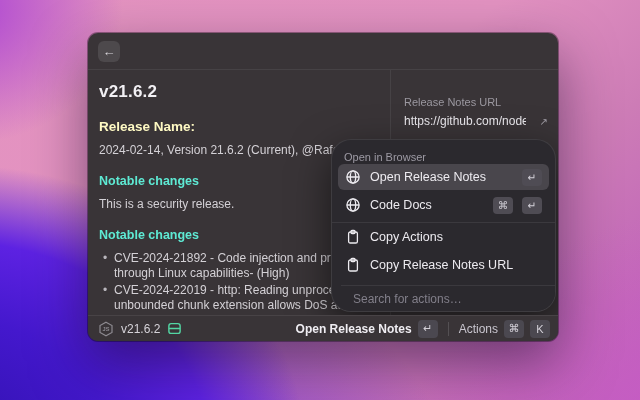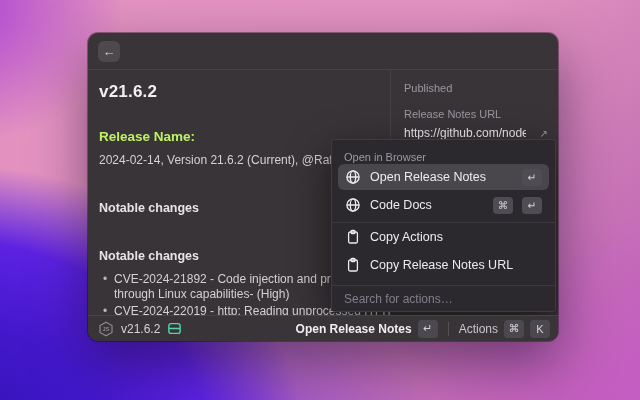--- a/index.html
+++ b/index.html
@@ -24,23 +24,23 @@
   .win-header { position:absolute; left:0; top:0; width:100%; height:37px;
     border-bottom:1px solid rgba(255,255,255,.07); }
   .back-btn { position:absolute; left:10px; top:8px; width:22px; height:21px;
     background:#4d494c; border-radius:6px; display:flex; align-items:center; justify-content:center;
     color:#d9d6db; font-size:13px; cursor:pointer; }
 
   
   .main-col { position:absolute; left:0; top:37px; width:302px; height:245px;
     overflow:hidden; padding:12px 0 0 11px; color:#dedbe0; }
   .main-col h1 { font-size:17px; font-weight:bold; color:#f2f0f4; letter-spacing:.2px; }
-  .rel-head { font-size:13.5px; font-weight:bold; color:#bef264; margin-top:27px; }
+  .rel-head { font-size:13.5px; font-weight:bold; color:#fef9c3; margin-top:17px; }
   .rel-line { font-size:12px; margin-top:9px; color:#d4d1d6; white-space:nowrap; }
-  .sec-head { font-size:12.5px; font-weight:bold; color:#e5e5e5; margin-top:34px; }
+  .sec-head { font-size:12.5px; font-weight:bold; color:#5eead4; margin-top:17px; }
   .sec-para { font-size:12px; margin-top:9px; color:#d4d1d6; }
   .cve-list { margin-top:9px; width:365px; list-style:none; }
   .cve-list li { position:relative; padding-left:15px; font-size:12px; line-height:14.5px;
     color:#d4d1d6; margin-bottom:3px; }
   .cve-list li::before { content:"•"; position:absolute; left:4px; color:#b9b6bc; }
 
   
   .meta-panel { position:absolute; left:302px; top:37px; width:168px; height:245px;
     border-left:1px solid rgba(255,255,255,.07); padding:12px 10px 0 13px; }
   .meta-label { font-size:11px; color:#9b98a0; }
@@ -58,31 +58,31 @@
   .sb-version { font-size:12px; color:#d6d3d9; }
   .sb-right { margin-left:auto; display:flex; align-items:center; gap:6px; }
   .sb-primary { font-size:12px; font-weight:bold; color:#efedf2; }
   .sb-div { width:1px; height:14px; background:rgba(255,255,255,.14); margin:0 4px; }
   .sb-actions { font-size:12px; color:#c9c6cf; }
   .kbd { height:18px; min-width:20px; padding:0 4px; background:#4b4850; border-radius:4px;
     display:flex; align-items:center; justify-content:center; font-size:11px; color:#d3d0d8; }
 
   
   .action-panel { position:absolute; left:243px; top:106px; width:225px; height:173px;
-    background:#2b292e; border:1px solid rgba(255,255,255,.09); border-radius:4px;
+    background:#2b292e; border:1px solid rgba(255,255,255,.09); border-radius:20px;
     box-shadow:0 14px 40px rgba(0,0,0,.55); z-index:4; overflow:hidden; padding-top:6px; }
   .ap-section-title { font-size:11px; color:#9d9aa4; padding:5px 12px 3px; height:18px; }
   .ap-row { margin:0 6px 2px; height:26px; border-radius:6px; display:flex; align-items:center;
     gap:9px; padding:0 7px; color:#edebf0; font-size:12.5px; cursor:pointer; }
   .ap-row.selected { background:#49464c; }
   .ap-row .grow { flex:1; }
   .ap-kbd { height:17px; min-width:20px; padding:0 4px; background:#4f4c54; border-radius:4px;
     display:flex; align-items:center; justify-content:center; font-size:10.5px; color:#d3d0d8; }
   .ap-sep { height:1px; background:rgba(255,255,255,.08); margin:4px 0 1px; }
-  .ap-search { position:absolute; left:0; bottom:0; width:100%; height:26px;
+  .ap-search { position:absolute; left:9px; bottom:0; width:100%; height:26px;
     background:#2b292e; border-top:1px solid rgba(255,255,255,.08);
     display:flex; align-items:center; padding:0 12px; }
   .ap-search input { background:transparent; border:none; outline:none; width:100%;
     font-family:"Liberation Sans", sans-serif; font-size:12px; color:#e9e7ec; }
   .ap-search input::placeholder { color:#827f8a; }
 
   .icon16 { width:16px; height:16px; flex:0 0 16px; }
   .icon14 { width:15px; height:15px; flex:0 0 15px; }
 </style>
 </head>
@@ -96,31 +96,31 @@
         <span>←</span>
       </div>
     </div>
 
     <div class="main-col">
       <h1>v21.6.2</h1>
       <div class="rel-head">Release Name:</div>
       <div class="rel-line">2024-02-14, Version 21.6.2 (Current), @RafaelGSS</div>
 
       <div class="sec-head">Notable changes</div>
+      <div class="sec-para">This is a security release.</div>
 
       <div class="sec-head">Notable changes</div>
       <ul class="cve-list">
         <li>CVE-2024-21892 - Code injection and privilege escalation through Linux capabilities- (High)</li>
         <li>CVE-2024-22019 - http: Reading unprocessed HTTP request with unbounded chunk extension allows DoS attacks- (High)</li>
 
       </ul>
     </div>
 
     <div class="meta-panel">
-      <div class="meta-label">Published</div>
       <div class="meta-gap"></div>
       <div class="meta-label">Release Notes URL</div>
       <div class="url-row">
         <span class="url-text">https://github.com/nodejs/node/...</span>
         <span class="url-icon">↗</span>
       </div>
     </div>
 
     <div class="action-panel">
       <div class="ap-section-title">Open in Browser</div>

